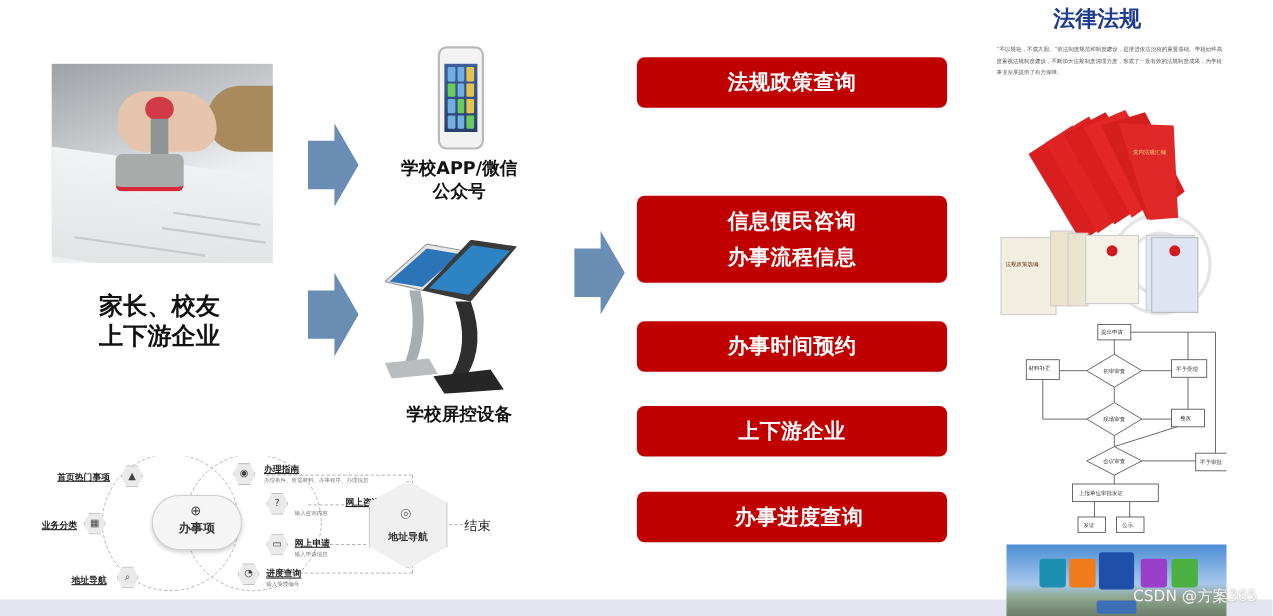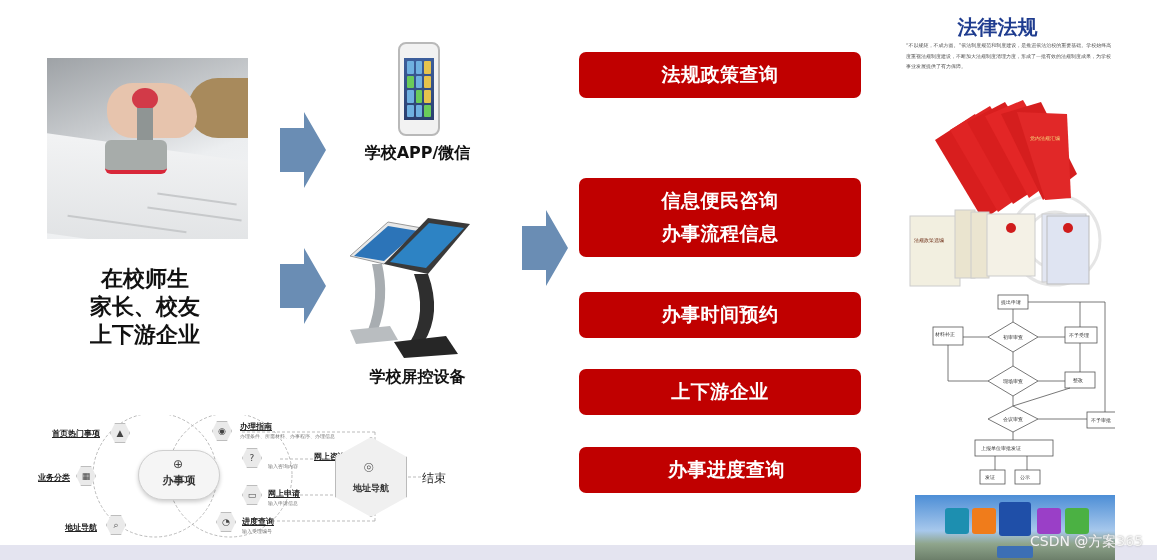--- a/index.html
+++ b/index.html
@@ -22,21 +22,21 @@
   .phone .scr { position:absolute; left:4px; top:14px; width:30px; height:62px; background:linear-gradient(#3d5f9c,#2b3f6e); display:grid; grid-template-columns:repeat(3,1fr); gap:2px; padding:3px; }
   .phone .scr span { background:#6fb0e0; border-radius:1px; }
   .phone .scr span:nth-child(3n) { background:#e6c34c; }
   .phone .scr span:nth-child(4n) { background:#6acb5a; }
   .label-dev { font-weight:bold; font-size:16px; color:#111; text-align:center; line-height:21px; }
   
   .kiosk { left:350px; top:218px; width:130px; height:140px; }
   
   .rbtn { left:579px; width:282px; height:46px; background:#c00000; border-radius:7px; color:#fff; font-weight:bold; font-size:19px; display:flex; align-items:center; justify-content:center; letter-spacing:0.5px; }
   
-  .law-title { left:935px; top:14px; width:125px; text-align:center; font-size:20px; font-weight:bold; color:#1f3c8f; }
+  .law-title { left:935px; top:4px; width:125px; text-align:center; font-size:20px; font-weight:bold; color:#1f3c8f; }
   .law-text { left:906px; top:40px; width:208px; font-size:5px; line-height:10.5px; color:#555; }
   .books { left:905px; top:100px; width:225px; height:190px; }
   .flow { left:915px; top:292px; width:200px; height:200px; }
   .app-banner { left:915px; top:495px; width:200px; height:65px; background:linear-gradient(#4d8ed6 0%,#a7c8ec 55%,#8fa58c 75%,#6c7f6a 100%); overflow:hidden; }
   .app-tile { position:absolute; top:13px; width:24px; height:26px; border-radius:3px; }
   .watermark { left:1030px; top:533px; font-size:14px; color:#f4f4f4; text-shadow:0 0 2px #999;text-align:center; }
   
   .bl { left:30px; top:415px; width:425px; height:130px; }
   .bl-label { position:absolute; font-size:8px; font-weight:bold; color:#222; white-space:nowrap;text-decoration:underline; }
   .bl-sub { position:absolute; font-size:5px; color:#777; white-space:nowrap; }
@@ -58,21 +58,20 @@
   <div class="line" style="left:100px;top:155px;width:95px;transform:rotate(8deg);"></div>
   <div class="line" style="left:20px;top:165px;width:120px;transform:rotate(8deg);"></div>
   <div class="sleeve"></div>
   <div class="hand"></div>
   <div class="knob"></div>
   <div class="stem"></div>
   <div class="base"></div>
 </div>
 
 <div class="abs audience">
-  <div>在校师生</div>
   <div>家长、校友</div>
   <div>上下游企业</div>
 </div>
 
 <svg class="abs arrow" style="left:280px;top:112px;" viewBox="0 0 46 76">
     <polygon points="0,16 24,16 24,0 46,38 24,76 24,60 0,60" fill="#6a8db4"></polygon>
   </svg>
 <svg class="abs arrow" style="left:280px;top:248px;" viewBox="0 0 46 76">
     <polygon points="0,16 24,16 24,0 46,38 24,76 24,60 0,60" fill="#6a8db4"></polygon>
   </svg>
@@ -91,20 +90,21 @@
       <span></span>
       <span></span>
       <span></span>
       <span></span>
       <span></span>
       <span></span>
     </div>
 </div>
 <div class="abs label-dev" style="left:345px;top:142px;width:145px;">
   <div>学校APP/微信</div>
+  <div>公众号</div>
 </div>
 
 <svg class="abs kiosk" viewBox="0 0 130 140">
   <polygon points="0,38 38,4 72,10 34,46" fill="#e8e8e8" stroke="#999"></polygon>
   <polygon points="4,38 38,8 68,13 34,43" fill="#2c74b8"></polygon>
   <path d="M22,46 Q30,80 18,112 L28,112 Q40,80 32,46 Z" fill="#a8adb1"></path>
   <polygon points="0,112 40,108 48,122 6,126" fill="#b9bdc0"></polygon>
   <polygon points="34,46 78,0 120,6 78,56" fill="#3a3a3a"></polygon>
   <polygon points="40,44 79,5 114,10 76,50" fill="#2d83c4"></polygon>
   <path d="M64,56 Q78,95 60,124 L74,124 Q92,95 78,56 Z" fill="#2e2e2e"></path>

